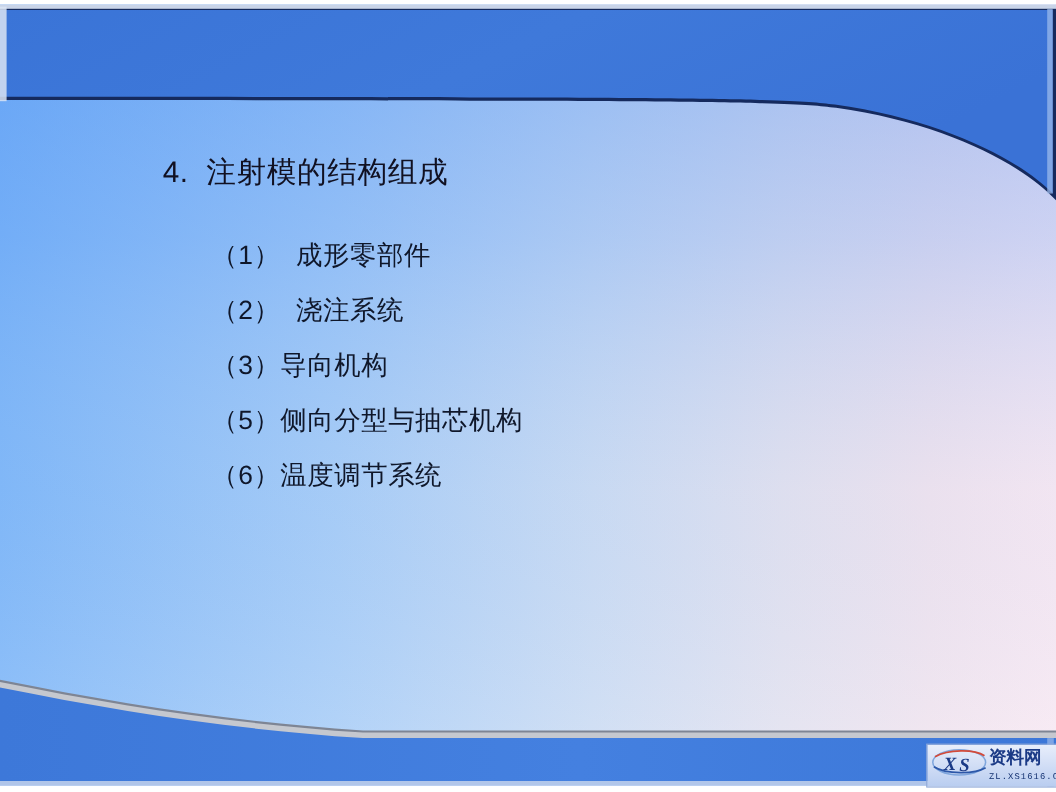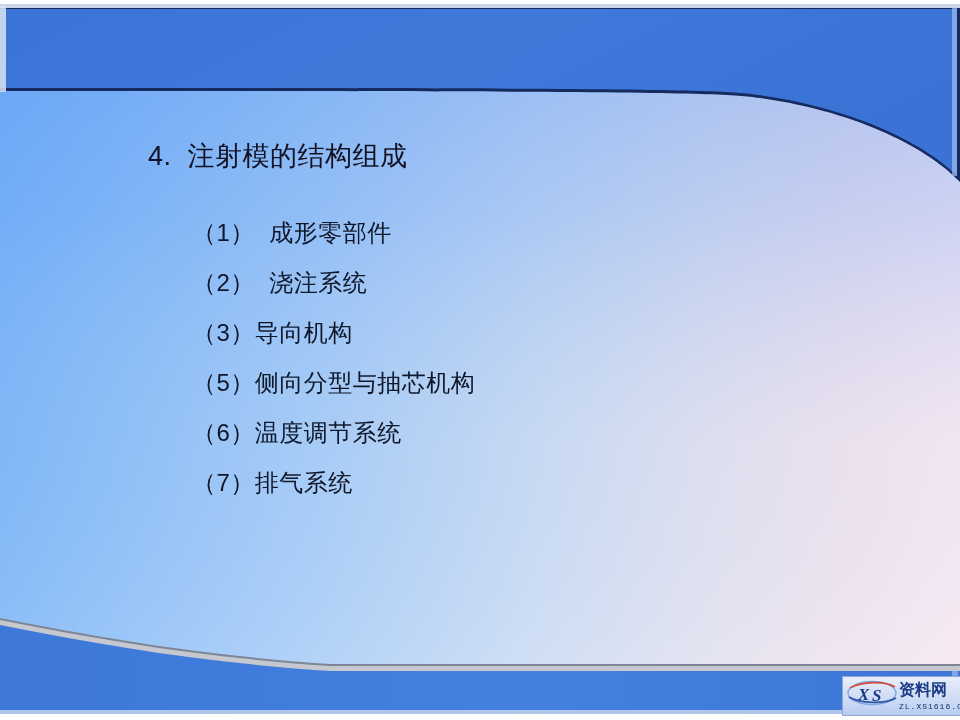--- a/index.html
+++ b/index.html
@@ -168,21 +168,20 @@
   <div class="content-layer">
 
     <div id="slide-title">4.  注射模的结构组成</div>
 
     <div id="body-list">
       <div class="list-item">（1）  成形零部件</div>
       <div class="list-item">（2）  浇注系统</div>
       <div class="list-item">（3）导向机构</div>
       <div class="list-item">（5）侧向分型与抽芯机构</div>
       <div class="list-item">（6）温度调节系统</div>
-      <div class="list-item">（7）排气系统</div>
     </div>
 
     <div id="watermark">
       <svg id="wm-mark" viewBox="0 0 52 26">
         <ellipse cx="26" cy="13" rx="24" ry="11.5" fill="none" stroke="#7fa6dd" stroke-width="1.4"></ellipse>
         <path d="M 4 8 C 16 1 40 1 49 7" fill="none" stroke="#d24a3a" stroke-width="1.6"></path>
         <path d="M 3 17 C 14 24 40 24 50 18" fill="none" stroke="#2c57a8" stroke-width="1.6"></path>
         <text x="12" y="20" font-family="Liberation Serif, serif" font-size="17" font-style="italic" font-weight="bold" fill="#1b3a86">X</text>
         <text x="26" y="21" font-family="Liberation Serif, serif" font-size="17" font-style="italic" font-weight="bold" fill="#1b3a86">S</text>
       </svg>

